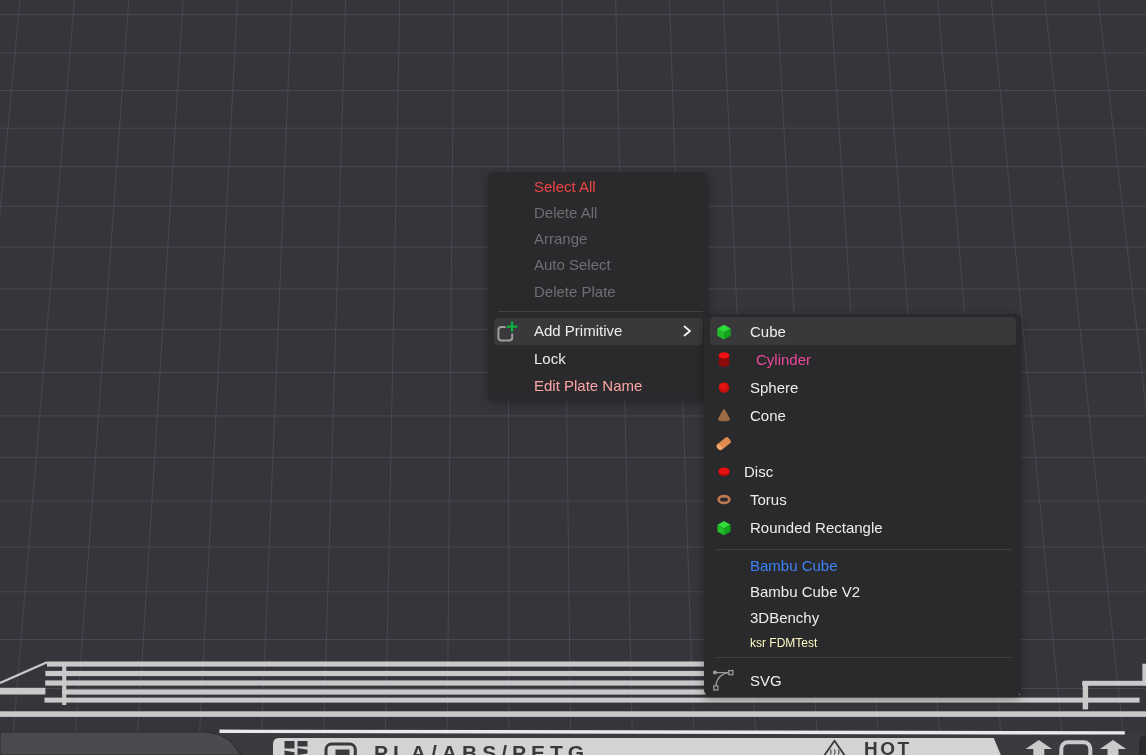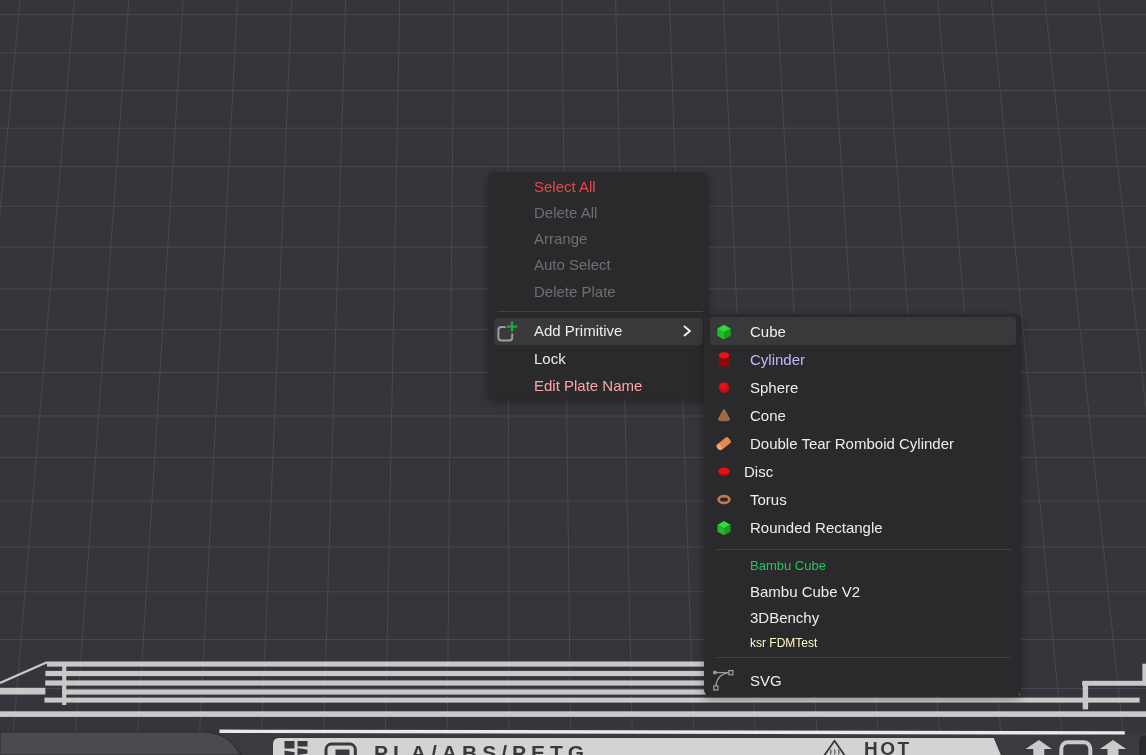--- a/index.html
+++ b/index.html
@@ -104,29 +104,28 @@
     </svg>
     <svg width="12" height="14" viewBox="0 0 12 14" style="position:absolute;left:193px;top:152.5px">
       <path d="M3.5,2.5 L9,7 L3.5,11.5" fill="none" stroke="#f2f2f2" stroke-width="1.8" stroke-linecap="round" stroke-linejoin="round"></path>
     </svg>
     <div style="position:absolute;left:46px;top:173.0px;height:27px;line-height:27px;font-size:15px;color:#ededee;white-space:nowrap">Lock</div>
     <div style="position:absolute;left:46px;top:200.0px;height:27px;line-height:27px;font-size:15px;color:#fca5a5;white-space:nowrap">Edit Plate Name</div>
   </div>
 <div style="position:absolute;left:704px;top:314px;width:317px;height:382px;background:#2a2a2c;border-radius:6px;box-shadow:0 3px 10px rgba(0,0,0,0.35)">
     <div style="position:absolute;left:5.5px;right:5.5px;top:3px;height:27.5px;background:#39393c;border-radius:4px"></div>
     <div style="position:absolute;left:46px;top:4.5px;height:26px;line-height:26px;font-size:15px;color:#ededee;white-space:nowrap">Cube</div>
-    <div style="position:absolute;left:46px;top:32.5px;height:26px;line-height:26px;font-size:15px;color:#c4b5fd;white-space:nowrap">Cylinder</div>
+    <div style="position:absolute;left:52px;top:32.5px;height:26px;line-height:26px;font-size:15px;color:#ec4899;white-space:nowrap">Cylinder</div>
     <div style="position:absolute;left:46px;top:60.5px;height:26px;line-height:26px;font-size:15px;color:#ededee;white-space:nowrap">Sphere</div>
     <div style="position:absolute;left:46px;top:88.5px;height:26px;line-height:26px;font-size:15px;color:#ededee;white-space:nowrap">Cone</div>
-    <div style="position:absolute;left:46px;top:116.5px;height:26px;line-height:26px;font-size:15px;color:#ededee;white-space:nowrap">Double Tear Romboid Cylinder</div>
     <div style="position:absolute;left:40px;top:144.5px;height:26px;line-height:26px;font-size:15px;color:#ededee;white-space:nowrap">Disc</div>
     <div style="position:absolute;left:46px;top:172.5px;height:26px;line-height:26px;font-size:15px;color:#ededee;white-space:nowrap">Torus</div>
     <div style="position:absolute;left:46px;top:200.5px;height:26px;line-height:26px;font-size:15px;color:#ededee;white-space:nowrap">Rounded Rectangle</div>
     <div style="position:absolute;left:12px;right:10px;top:235.39999999999998px;height:1px;background:#414144"></div>
-    <div style="position:absolute;left:46px;top:238.89999999999998px;height:26px;line-height:26px;font-size:13px;color:#22c55e;white-space:nowrap">Bambu Cube</div>
+    <div style="position:absolute;left:46px;top:238.89999999999998px;height:26px;line-height:26px;font-size:15px;color:#3b82f6;white-space:nowrap">Bambu Cube</div>
     <div style="position:absolute;left:46px;top:264.69999999999993px;height:26px;line-height:26px;font-size:15px;color:#ededee;white-space:nowrap">Bambu Cube V2</div>
     <div style="position:absolute;left:46px;top:290.5px;height:26px;line-height:26px;font-size:15px;color:#ededee;white-space:nowrap">3DBenchy</div>
     <div style="position:absolute;left:46px;top:316.29999999999995px;height:26px;line-height:26px;font-size:12px;color:#fef9c3;white-space:nowrap">ksr FDMTest</div>
     <div style="position:absolute;left:12px;right:10px;top:343.4px;height:1px;background:#414144"></div>
     <div style="position:absolute;left:46px;top:354px;height:26px;line-height:26px;font-size:15px;color:#ededee;white-space:nowrap">SVG</div>
     <svg width="316" height="382" viewBox="0 0 316 382" style="position:absolute;left:0;top:0">
       <g>
         <path d="M20.0,10.73 L26.7,14.61 L20.0,18.50 L13.3,14.61 Z" fill="#2edc39"></path>
         <path d="M13.3,14.61 L20.0,18.50 L20.0,25.54 L13.3,21.85 Z" fill="#1fbe29"></path>
         <path d="M26.7,14.61 L20.0,18.50 L20.0,25.54 L26.7,21.85 Z" fill="#15a31e"></path>

